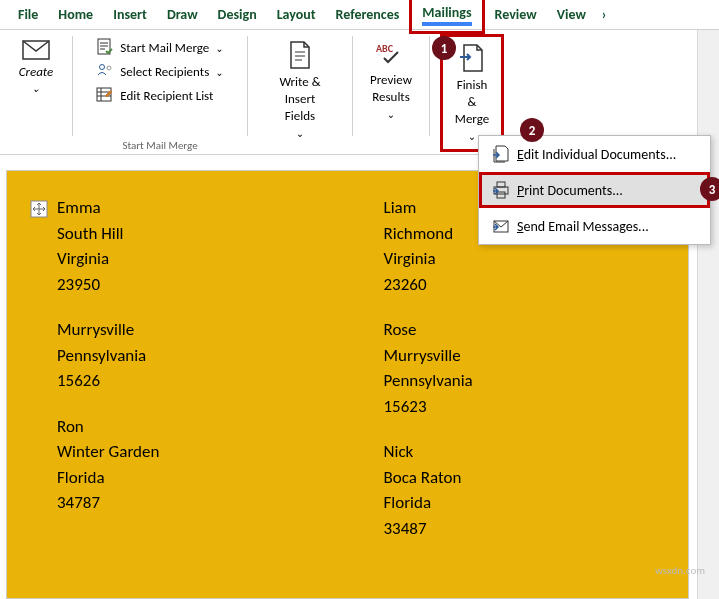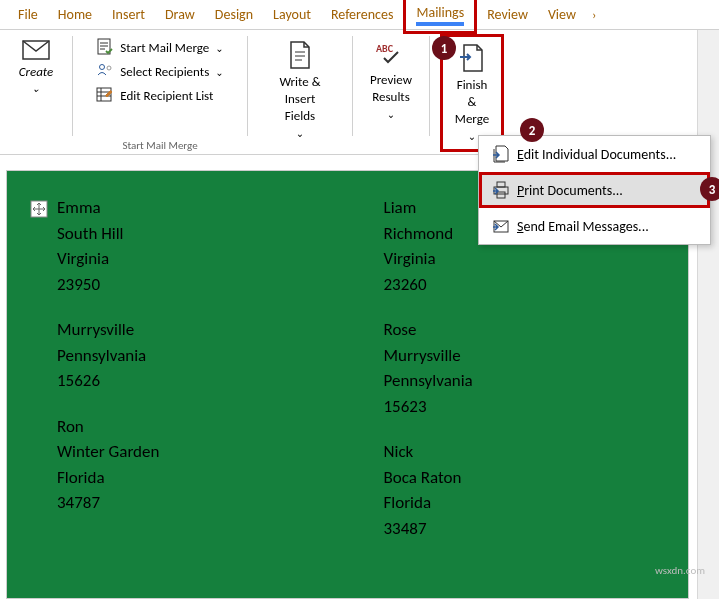--- a/index.html
+++ b/index.html
@@ -1,19 +1,19 @@
 <!DOCTYPE html>
 <html><head>
   <meta charset="utf-8">
   <style>
     * { margin: 0; padding: 0; box-sizing: border-box; font-family: 'Segoe UI', Calibri, sans-serif; }
     body { width: 719px; height: 599px; background: #fff; overflow: hidden; position: relative; }
     
     .tabs { display: flex; align-items: center; height: 30px; padding: 0 8px; background: #fff; border-bottom: 1px solid #d0d0d0; }
-    .tab { padding: 5px 10px; font-size: 14px; color: #a16207; cursor: pointer; }
+    .tab { padding: 5px 10px; font-size: 14px; color: #14532d; cursor: pointer; font-weight: bold; }
     .tab.active { border: 3px solid #c00000; }
     .tab.active span { border-bottom: 4px solid #3b82f6; padding-bottom: 1px; display: inline-block; }
     .tab-overflow { padding: 5px 6px; font-size: 13px; }
     
     .ribbon { display: flex; align-items: stretch; height: 125px; background: #fff; border-bottom: 1px solid #d0d0d0; }
     .group { display: flex; flex-direction: column; align-items: center; padding: 4px 6px 0 6px; position: relative; }
     .group-sep { width: 1px; background: #d0d0d0; margin: 6px 0 18px 0; }
     .group-label { position: absolute; bottom: 2px; font-size: 11px; color: #666; text-align: center; width: 100%; }
     
     .create-btn { display: flex; flex-direction: column; align-items: center; justify-content: center; padding: 6px 10px; cursor: pointer; }
@@ -31,21 +31,21 @@
     
     .highlight-red { border: 3px solid #c00000; }
     .callout { width: 24px; height: 24px; border-radius: 50%; background: #6b0f1a; color: #fff; font-size: 13px; font-weight: bold; display: flex; align-items: center; justify-content: center; position: absolute; z-index: 20; }
     
     .dropdown { position: absolute; top: 135px; left: 478px; width: 233px; background: #fff; border: 1px solid #bbb; box-shadow: 2px 2px 6px rgba(0,0,0,0.2); z-index: 15; }
     .menu-item { display: flex; align-items: center; gap: 6px; padding: 8px 12px; font-size: 14px; cursor: pointer; position: relative; }
     .menu-item.hover { background: #e0e0e0; }
     .menu-item.hl { outline: 3px solid #c00000; outline-offset: -3px; }
     .menu-item .u { text-decoration: underline; }
     
-    .doc { position: absolute; top: 170px; left: 6px; right: 30px; bottom: 0; background: #15803d; border: 1px solid #ccc; padding: 24px 14px 14px 14px; overflow: hidden; z-index: 1; }
+    .doc { position: absolute; top: 170px; left: 6px; right: 30px; bottom: 0; background: #eab308; border: 1px solid #ccc; padding: 24px 14px 14px 14px; overflow: hidden; z-index: 1; }
     .move-handle { position: absolute; top: 200px; left: 30px; z-index: 5; }
     .cols { display: flex; }
     .col { flex: 1; padding-left: 36px; }
     .entry { margin-bottom: 20px; font-size: 17px; line-height: 1.5; font-family: Calibri, sans-serif; }
     
     .watermark { position: absolute; bottom: 22px; right: 14px; font-size: 11px; color: #bbb; z-index: 30; }
     .right-edge { position: absolute; right: 0; top: 30px; bottom: 0; width: 22px; background: #f0f0f0; border-left: 1px solid #d8d8d8; z-index: 0; }
   </style>
 </head>
 <body>

